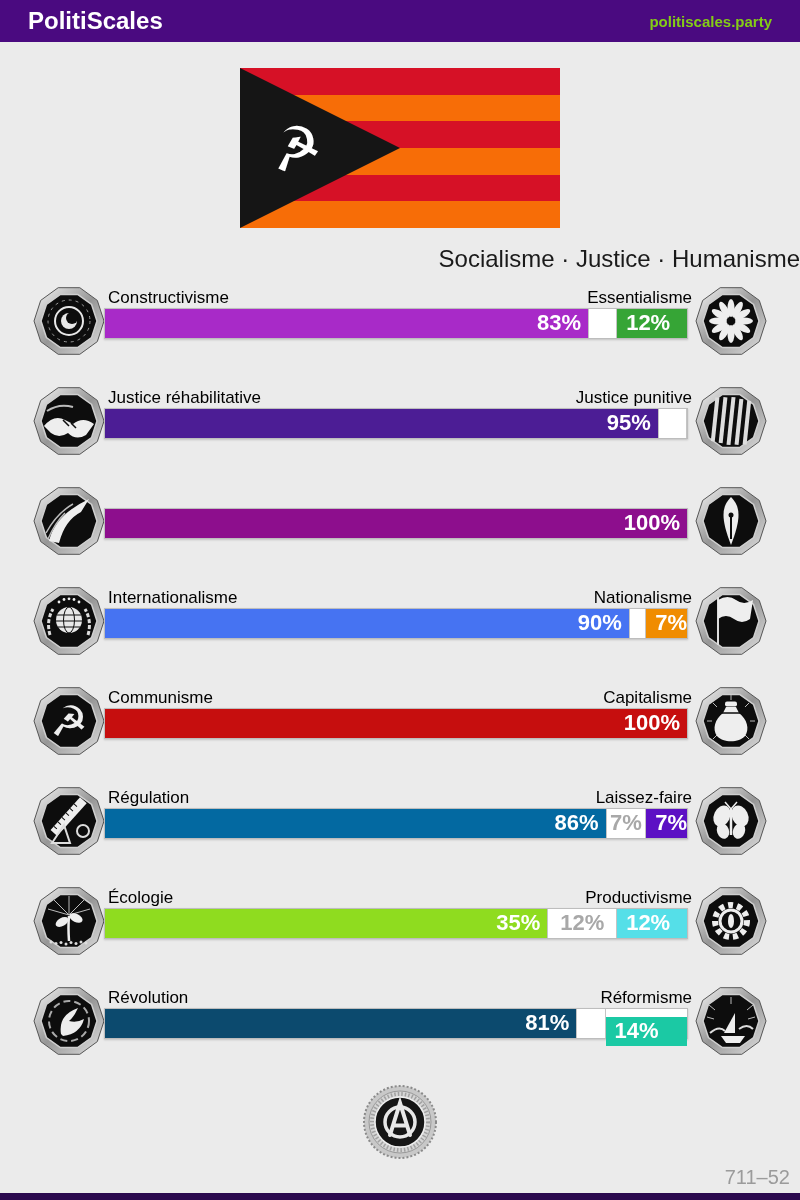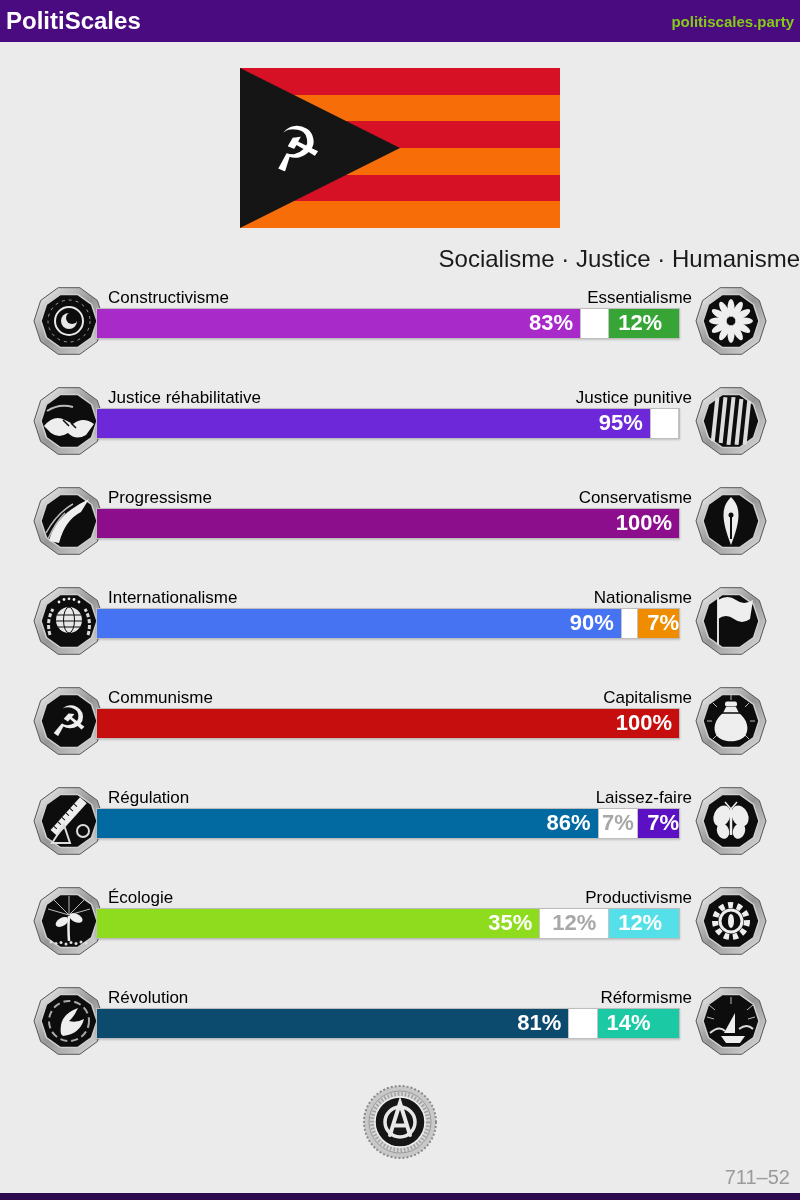--- a/index.html
+++ b/index.html
@@ -1,32 +1,32 @@
 <!DOCTYPE html>
 <html><head>
 <meta charset="utf-8">
 <style>
   html,body{margin:0;padding:0}
   body{width:800px;height:1200px;position:relative;background:#ebebeb;
        font-family:"Liberation Sans",sans-serif;overflow:hidden}
   .header{position:absolute;top:0;left:0;width:800px;height:42px;background:#4a0a80;
           display:flex;align-items:center;justify-content:space-between;
-          padding:0 6px;box-sizing:border-box}
+          padding:0 28px;box-sizing:border-box}
   .brand{color:#fff;font-weight:bold;font-size:24px}
   .site{color:#84cc16;font-weight:bold;font-size:15px}
   .flag{position:absolute;left:240px;top:68px;width:320px;height:160px}
   .stripes{position:absolute;left:0;top:0;width:320px;height:160px;display:flex;flex-direction:column}
   .stripes div{flex:1}
   .flag svg{position:absolute;left:0;top:0}
   .subtitle{position:absolute;top:245px;left:0;width:800px;text-align:right;
             font-size:24px;color:#1a1a1a}
   .row{position:absolute;left:0;width:800px;height:84px}
   .labels{position:absolute;left:108px;top:0;width:584px;font-size:17px;color:#000;
           display:flex;justify-content:space-between;line-height:19px}
-  .bar{position:absolute;left:96px;top:20px;width:584px;height:31px;background:#fff;
+  .bar{position:absolute;left:104px;top:20px;width:584px;height:31px;background:#fff;
        border:1px solid #bdbdbd;box-sizing:border-box;display:flex;
        box-shadow:0 1px 2px rgba(0,0,0,.18)}
   .seg{height:100%;box-sizing:border-box;white-space:nowrap;
        font-weight:bold;font-size:22px;line-height:28px;color:#fff}
   .seg-left{text-align:right;padding-right:7px}
   .seg-mid{background:#fff;border-left:1px solid #c4c4c4;border-right:1px solid #c4c4c4;
            color:#a8a8a8;text-align:center}
   .seg-right{text-align:left;padding-left:9px}
   .badge{position:absolute;top:-3px;width:72px;height:72px}
   .badge.l{left:33px}
@@ -115,21 +115,21 @@
     <polygon points="44.6,9.4 58.6,19.5 64,36 58.6,52.5 44.6,62.6 27.4,62.6 13.4,52.5 8,36 13.4,19.5 27.4,9.4" fill="#0d0d0d" stroke="#cfcfcf" stroke-width="1.5"></polygon>
     <path d="M11,41 Q21,29 32,35 L40,39 Q50,31 61,39 L53,50 Q43,56 35,48 Q26,54 18,48 Z" fill="#eeeeee"></path>
     <path d="M30,35 l6,6 M38,38 l5,5" stroke="#0d0d0d" stroke-width="1.5" fill="none"></path>
     <path d="M14,26 Q26,18 40,22" stroke="#bbbbbb" stroke-width="2" fill="none"></path>
   </svg>
   <div class="labels">
     <span>Justice réhabilitative</span>
     <span>Justice punitive</span>
   </div>
   <div class="bar">
-    <div class="seg seg-left" style="width: 95%; background: #6d28d9;">95%</div>
+    <div class="seg seg-left" style="width: 95%; background: #4c1d95;">95%</div>
     <div class="seg seg-mid" style="width: 5%;"></div>
 
   </div>
   <svg class="badge r" viewBox="0 0 72 72">
     <polygon points="46.8,2.7 64.3,15.4 71,36 64.3,56.6 46.8,69.3 25.2,69.3 7.7,56.6 1,36 7.7,15.4 25.2,2.7" fill="url(#rim)" stroke="#555"></polygon>
     <polygon points="44.6,9.4 58.6,19.5 64,36 58.6,52.5 44.6,62.6 27.4,62.6 13.4,52.5 8,36 13.4,19.5 27.4,9.4" fill="#0d0d0d" stroke="#cfcfcf" stroke-width="1.5"></polygon>
     <g fill="#dddddd" transform="rotate(6 36 36)">
       <rect x="18" y="14" width="4" height="44"></rect>
         <rect x="26" y="13" width="4" height="46"></rect>
       <rect x="34" y="12" width="4" height="48"></rect>
@@ -139,24 +139,20 @@
   </svg>
 </div>
 
 <div class="row" style="top:488px">
   <svg class="badge l" viewBox="0 0 72 72">
     <polygon points="46.8,2.7 64.3,15.4 71,36 64.3,56.6 46.8,69.3 25.2,69.3 7.7,56.6 1,36 7.7,15.4 25.2,2.7" fill="url(#rim)" stroke="#555"></polygon>
     <polygon points="44.6,9.4 58.6,19.5 64,36 58.6,52.5 44.6,62.6 27.4,62.6 13.4,52.5 8,36 13.4,19.5 27.4,9.4" fill="#0d0d0d" stroke="#cfcfcf" stroke-width="1.5"></polygon>
     <path d="M16,56 Q22,30 56,14 L48,27 Q32,35 26,58 Z" fill="#eeeeee"></path>
     <path d="M13,48 Q24,28 40,19 M15,54 Q22,38 32,28" stroke="#bbbbbb" stroke-width="1.5" fill="none"></path>
   </svg>
-  <div class="labels">
-    <span>Progressisme</span>
-    <span>Conservatisme</span>
-  </div>
   <div class="bar">
     <div class="seg seg-left" style="width: 100%; background: rgb(141, 14, 141);">100%</div>
 
   </div>
   <svg class="badge r" viewBox="0 0 72 72">
     <polygon points="46.8,2.7 64.3,15.4 71,36 64.3,56.6 46.8,69.3 25.2,69.3 7.7,56.6 1,36 7.7,15.4 25.2,2.7" fill="url(#rim)" stroke="#555"></polygon>
     <polygon points="44.6,9.4 58.6,19.5 64,36 58.6,52.5 44.6,62.6 27.4,62.6 13.4,52.5 8,36 13.4,19.5 27.4,9.4" fill="#0d0d0d" stroke="#cfcfcf" stroke-width="1.5"></polygon>
     <path d="M36,12 C46,22 46,34 36,60 C26,34 26,22 36,12 Z" fill="#eeeeee"></path>
     <line x1="36" y1="32" x2="36" y2="54" stroke="#0d0d0d" stroke-width="2"></line>
     <circle cx="36" cy="30" r="2.5" fill="#0d0d0d"></circle>
@@ -301,21 +297,21 @@
     <circle cx="36" cy="36" r="20" fill="none" stroke="#aaaaaa" stroke-width="2" stroke-dasharray="7 4"></circle>
     <path d="M28,49 Q25,30 45,23 Q41,32 36,36 Q44,38 51,34 Q47,49 30,51 Z" fill="#eeeeee"></path>
   </svg>
   <div class="labels">
     <span>Révolution</span>
     <span>Réformisme</span>
   </div>
   <div class="bar">
     <div class="seg seg-left" style="width: 81%; background: #0c4a6e;">81%</div>
     <div class="seg seg-mid" style="width: 5%;"></div>
-    <div class="seg seg-right" style="width: 14%; background: rgb(27, 201, 164);">14%</div>
+    <div class="seg seg-right" style="width: 14%; background: rgb(27, 201, 164); margin-top: 8px;">14%</div>
   </div>
   <svg class="badge r" viewBox="0 0 72 72">
     <polygon points="46.8,2.7 64.3,15.4 71,36 64.3,56.6 46.8,69.3 25.2,69.3 7.7,56.6 1,36 7.7,15.4 25.2,2.7" fill="url(#rim)" stroke="#555"></polygon>
     <polygon points="44.6,9.4 58.6,19.5 64,36 58.6,52.5 44.6,62.6 27.4,62.6 13.4,52.5 8,36 13.4,19.5 27.4,9.4" fill="#0d0d0d" stroke="#cfcfcf" stroke-width="1.5"></polygon>
     <g stroke="#bbbbbb">
         <path d="M14,20 l6,5 M36,12 v7 M58,20 l-6,5 M12,32 l7,2 M60,32 l-7,2"></path>
       </g>
     <path d="M40,28 L40,48 L29,48 Z" fill="#eeeeee"></path>
     <path d="M26,51 L50,51 L45,58 L31,58 Z" fill="#eeeeee"></path>
     <path d="M15,48 Q24,40 30,46 M44,44 Q52,38 58,44" stroke="#dddddd" stroke-width="2" fill="none"></path>

